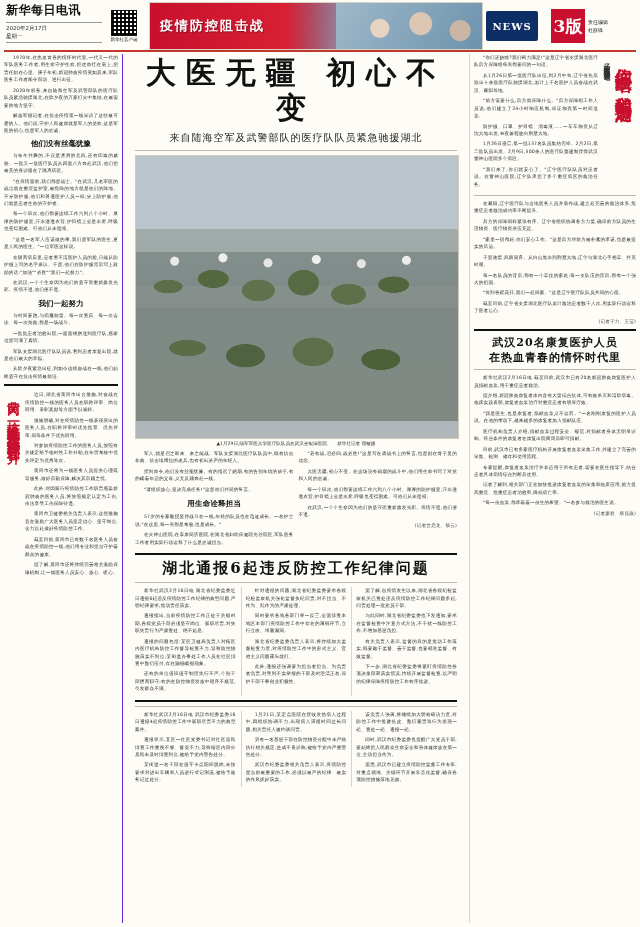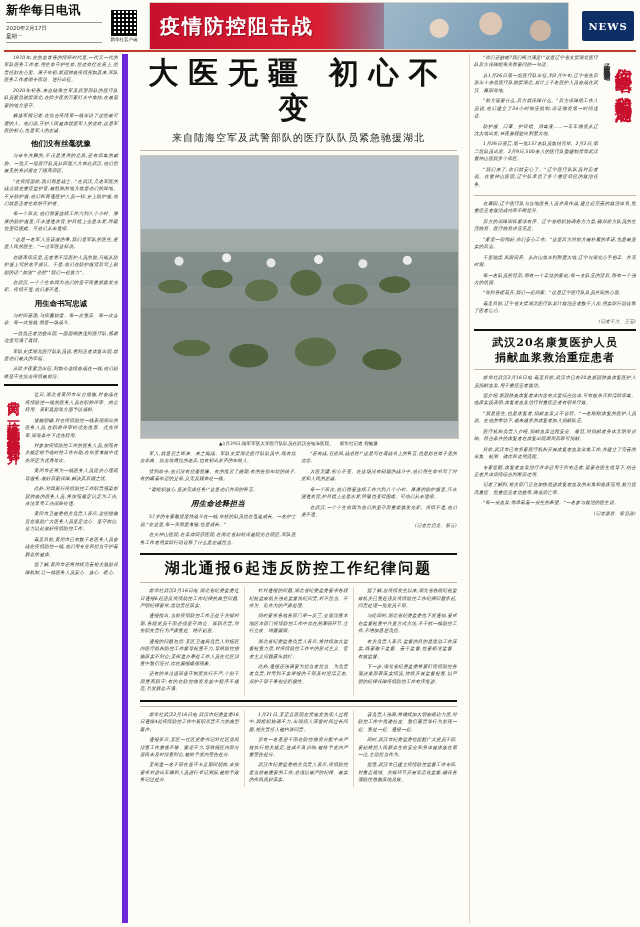--- a/index.html
+++ b/index.html
@@ -22,50 +22,50 @@
   .qrbox{width:24px;height:24px;background:
      repeating-linear-gradient(0deg,#111 0 2px,#fff 2px 4px),
      repeating-linear-gradient(90deg,#111 0 2px,transparent 2px 4px);
      background-blend-mode:multiply;border:1px solid #111;}
   .qr-cap{font-size:4.5px;margin-top:1px;color:#222;}
   .mh-banner{flex:1;margin:0 3px;position:relative;border:1px solid #d8d2c4;overflow:hidden;
      background:linear-gradient(100deg,#2f5d86 0%,#4d7fa6 35%,#86a9c2 60%,#b9ccd8 100%);}
   .mh-banner .redbar{position:absolute;left:0;top:0;bottom:0;width:58%;
      background:linear-gradient(90deg,#c8102e 0%,#d81f33 70%,rgba(216,31,51,0.2) 100%);}
   .mh-banner .btxt{position:absolute;left:10px;top:50%;transform:translateY(-50%);
-     color:#fff;font-family:"DejaVu Serif","Liberation Serif",serif;font-weight:bold;font-size:20px;letter-spacing:2px;
+     color:#fff;font-family:"DejaVu Serif","Liberation Serif",serif;font-weight:bold;font-size:13px;letter-spacing:2px;
      text-shadow:1px 1px 1px rgba(0,0,0,.35);}
   .mh-banner .faces{position:absolute;right:0;top:0;bottom:0;width:44%;
      background:radial-gradient(circle at 30% 55%,#e7d3c2 0 9px,transparent 10px),
                 radial-gradient(circle at 58% 45%,#dcc6b4 0 11px,transparent 12px),
                 radial-gradient(circle at 85% 60%,#cbb6a5 0 10px,transparent 11px),
                 linear-gradient(120deg,#9fb8c9,#6d93ad);}
-  .mh-news{width:62px;display:flex;align-items:center;justify-content:flex-end;}
+  .mh-news{width:62px;display:flex;align-items:center;justify-content:flex-start;}
   .newslogo{width:52px;height:30px;background:#0e2f66;color:#fff;display:flex;align-items:center;justify-content:center;
      font-family:"DejaVu Serif","Liberation Serif",serif;font-weight:bold;font-size:10px;letter-spacing:1px;border-radius:2px;}
   .mh-right{width:86px;display:flex;align-items:center;gap:3px;padding-left:3px;box-sizing:border-box;}
   .pagebadge{width:34px;height:34px;background:#c8102e;color:#fff;display:flex;align-items:center;justify-content:center;
      font-family:"DejaVu Serif","Liberation Serif",serif;font-weight:bold;font-size:17px;}
   .editors{font-size:5px;line-height:1.7;color:#222;}
 
   
   .cols{display:flex;height:calc(927px - 56px);box-sizing:border-box;padding-top:2px;}
   .colA{width:118px;padding-right:4px;box-sizing:border-box;}
-  .colMid{flex:1;padding:0 12px;box-sizing:border-box;border-left:6px solid #6d28d9;border-right:1px solid #d9d4c8;}
+  .colMid{flex:1;padding:0 12px;box-sizing:border-box;border-left:1px solid #6d28d9;border-right:1px solid #d9d4c8;}
   .colR{width:166px;padding-left:4px;box-sizing:border-box;}
 
   
   .headline{text-align:center;margin-top:2px;}
   .headline h1{margin:0;font-family:"DejaVu Serif","Liberation Serif",serif;font-weight:bold;
      font-size:30px;letter-spacing:10px;color:#111;line-height:1.15;}
   .headline .sub{margin-top:6px;font-family:"DejaVu Serif","Liberation Serif",serif;font-size:10px;letter-spacing:1px;color:#222;}
   .hr-thin{border:0;border-top:1px solid #bdb7a8;margin:5px 0 4px;}
 
   
-  .bodytxt{font-size:4.6px;line-height:1.62;text-align:justify;color:#2a2a2a;letter-spacing:0.2px;font-style:italic;}
+  .bodytxt{font-size:4.6px;line-height:1.62;text-align:justify;color:#2a2a2a;letter-spacing:0.2px;}
   .bodytxt p{margin:0 0 3px 0;text-indent:9px;}
   .subhead{font-family:"DejaVu Serif","Liberation Serif",serif;font-weight:bold;font-size:7.5px;text-align:center;margin:5px 0 3px;color:#111;}
   .byline{font-size:4.6px;text-align:right;color:#444;margin-top:2px;}
 
   .two-col{display:flex;gap:5px;}
   .two-col > div{flex:1;}
 
   
   .photo{width:100%;height:282px;position:relative;overflow:hidden;border:1px solid #cfc9bb;
      background:linear-gradient(#b9c4cc 0 34%,#8d9aa2 34% 46%,#9aa3a8 46% 100%);}
@@ -137,20 +137,27 @@
       <div class="qr-cap">新华社客户端</div>
     </div>
     <div class="mh-banner">
       <div class="redbar"></div>
       <div class="faces"></div>
       <div class="btxt">疫情防控阻击战</div>
     </div>
     <div class="mh-news">
       <div class="newslogo">NEWS</div>
     </div>
+    <div class="mh-right">
+      <div class="pagebadge">3版</div>
+      <div class="editors">
+        <div>责任编辑</div>
+        <div>杜朕锋</div>
+      </div>
+    </div>
   </div>
 
   <div class="cols">
 
     <div class="colA">
       <div class="bodytxt">
         <p>1970年,在热血青春的情怀时代里,一代又一代的军队医务工作者,用生命守护生命,把使命扛在肩上,把责任刻在心里。庚子年初,新冠肺炎疫情突如其来,军队医务工作者闻令而动、逆行出征。</p>
         <p>2020年初春,来自陆海空军及武警部队的医疗队队员紧急驰援湖北,在除夕夜的万家灯火中集结,在最需要的地方坚守。</p>
         <p>解放军报记者,在抗击疫情第一线采访了这些最可爱的人。他们说,守护人民健康就是军人的使命,这是军医的初心,也是军人的忠诚。</p>
       </div>
@@ -158,21 +165,21 @@
       <div class="subhead">他们没有丝毫犹豫</div>
       <div class="bodytxt">
         <p>与寒冬共舞的,不仅是凛冽的北风,还有病毒的威胁。一批又一批医疗队员从四面八方奔赴武汉,他们把最美的身影留在了隔离病区。</p>
         <p>"在疫情面前,我们都是战士。"在武汉,几名军医的战位就在重症监护室,最危险的地方就是他们的阵地。不穿防护服,他们和普通医护人员一样;穿上防护服,他们就是患者生命的守护者。</p>
         <p>每一个班次,他们都要连续工作六到八个小时。厚厚的防护服里,汗水浸透衣背,护目镜上全是水雾,呼吸也变得困难。可他们从未退缩。</p>
         <p>"这是一名军人应该做的事,我们是军队的医生,更是人民的医生。"一位军医这样说。</p>
         <p>在隔离病房里,患者看不清医护人员的脸,只能从防护服上写的名字辨认。于是,他们在防护服背后写上鼓励的话:"加油""必胜""我们一起努力"。</p>
         <p>在武汉,一个个生命因为他们的坚守而重新焕发光彩。疫情不退,他们便不退。</p>
       </div>
 
-      <div class="subhead">用生命书写忠诚</div>
+      <div class="subhead">我们一起努力</div>
       <div class="bodytxt">
         <p>与时间赛跑,与病魔较量。每一次查房、每一次会诊、每一次抢救,都是一场战斗。</p>
         <p>一批批患者治愈出院,一面面锦旗送到医疗队,感谢信里写满了真情。</p>
         <p>军队支援湖北医疗队队员说,看到患者康复出院,就是他们最大的幸福。</p>
         <p>从除夕夜紧急出征,到如今连续奋战在一线,他们始终坚守在抗击疫情最前沿。</p>
       </div>
 
       <div class="colA-feature">
         <div class="vtitle hl">黄冈：抗疫一线医护人员优先评职称和晋升</div>
         <div class="vbody bodytxt">
@@ -298,21 +305,21 @@
         <p>千里驰援,风雨同舟。从白山黑水到荆楚大地,辽宁与湖北心手相牵、共克时艰。</p>
         <p>每一名队员的背后,都有一个牵挂的家庭;每一支队伍的背后,都有一个强大的祖国。</p>
         <p>"等到春暖花开,我们一起回家。"这是辽宁医疗队队员共同的心愿。</p>
         <p>截至目前,辽宁省支援湖北医疗队累计救治患者数千人次,用实际行动诠释了医者仁心。</p>
         <div class="byline">(记者于力、王莹)</div>
       </div>
 
       <hr class="rule-d">
 
       <div class="sectitle t11">武汉20名康复医护人员</div>
-      <div class="sectitle t11">捐献血浆救治重症患者</div>
+      <div class="sectitle t11">在热血青春的情怀时代里</div>
       <hr class="rule-l">
       <div class="bodytxt">
         <p>新华社武汉2月16日电 截至目前,武汉市已有20名新冠肺炎康复医护人员捐献血浆,用于重症患者救治。</p>
         <p>据介绍,新冠肺炎康复者体内含有大量综合抗体,可有效杀灭和清除病毒。临床实践表明,康复者血浆治疗对重症患者有明显疗效。</p>
         <p>"我是医生,也是康复者,捐献血浆义不容辞。"一名刚刚康复的医护人员说。在他的带动下,越来越多的康复者加入捐献队伍。</p>
         <p>医疗机构负责人介绍,捐献血浆过程安全、规范,对捐献者身体无明显影响。符合条件的康复者在康复出院两周后即可捐献。</p>
         <p>目前,武汉市已有多家医疗机构开展康复者血浆采集工作,并建立了完善的采集、检测、储存和使用流程。</p>
         <p>专家提醒,康复者血浆治疗并非适用于所有患者,需要在医生指导下,结合患者具体病情综合判断后使用。</p>
         <p>记者了解到,相关部门正在加快推进康复者血浆的采集和临床应用,努力提高重症、危重症患者治愈率,降低病亡率。</p>
         <p>"每一份血浆,都承载着一份生的希望。"一名参与救治的医生说。</p>

